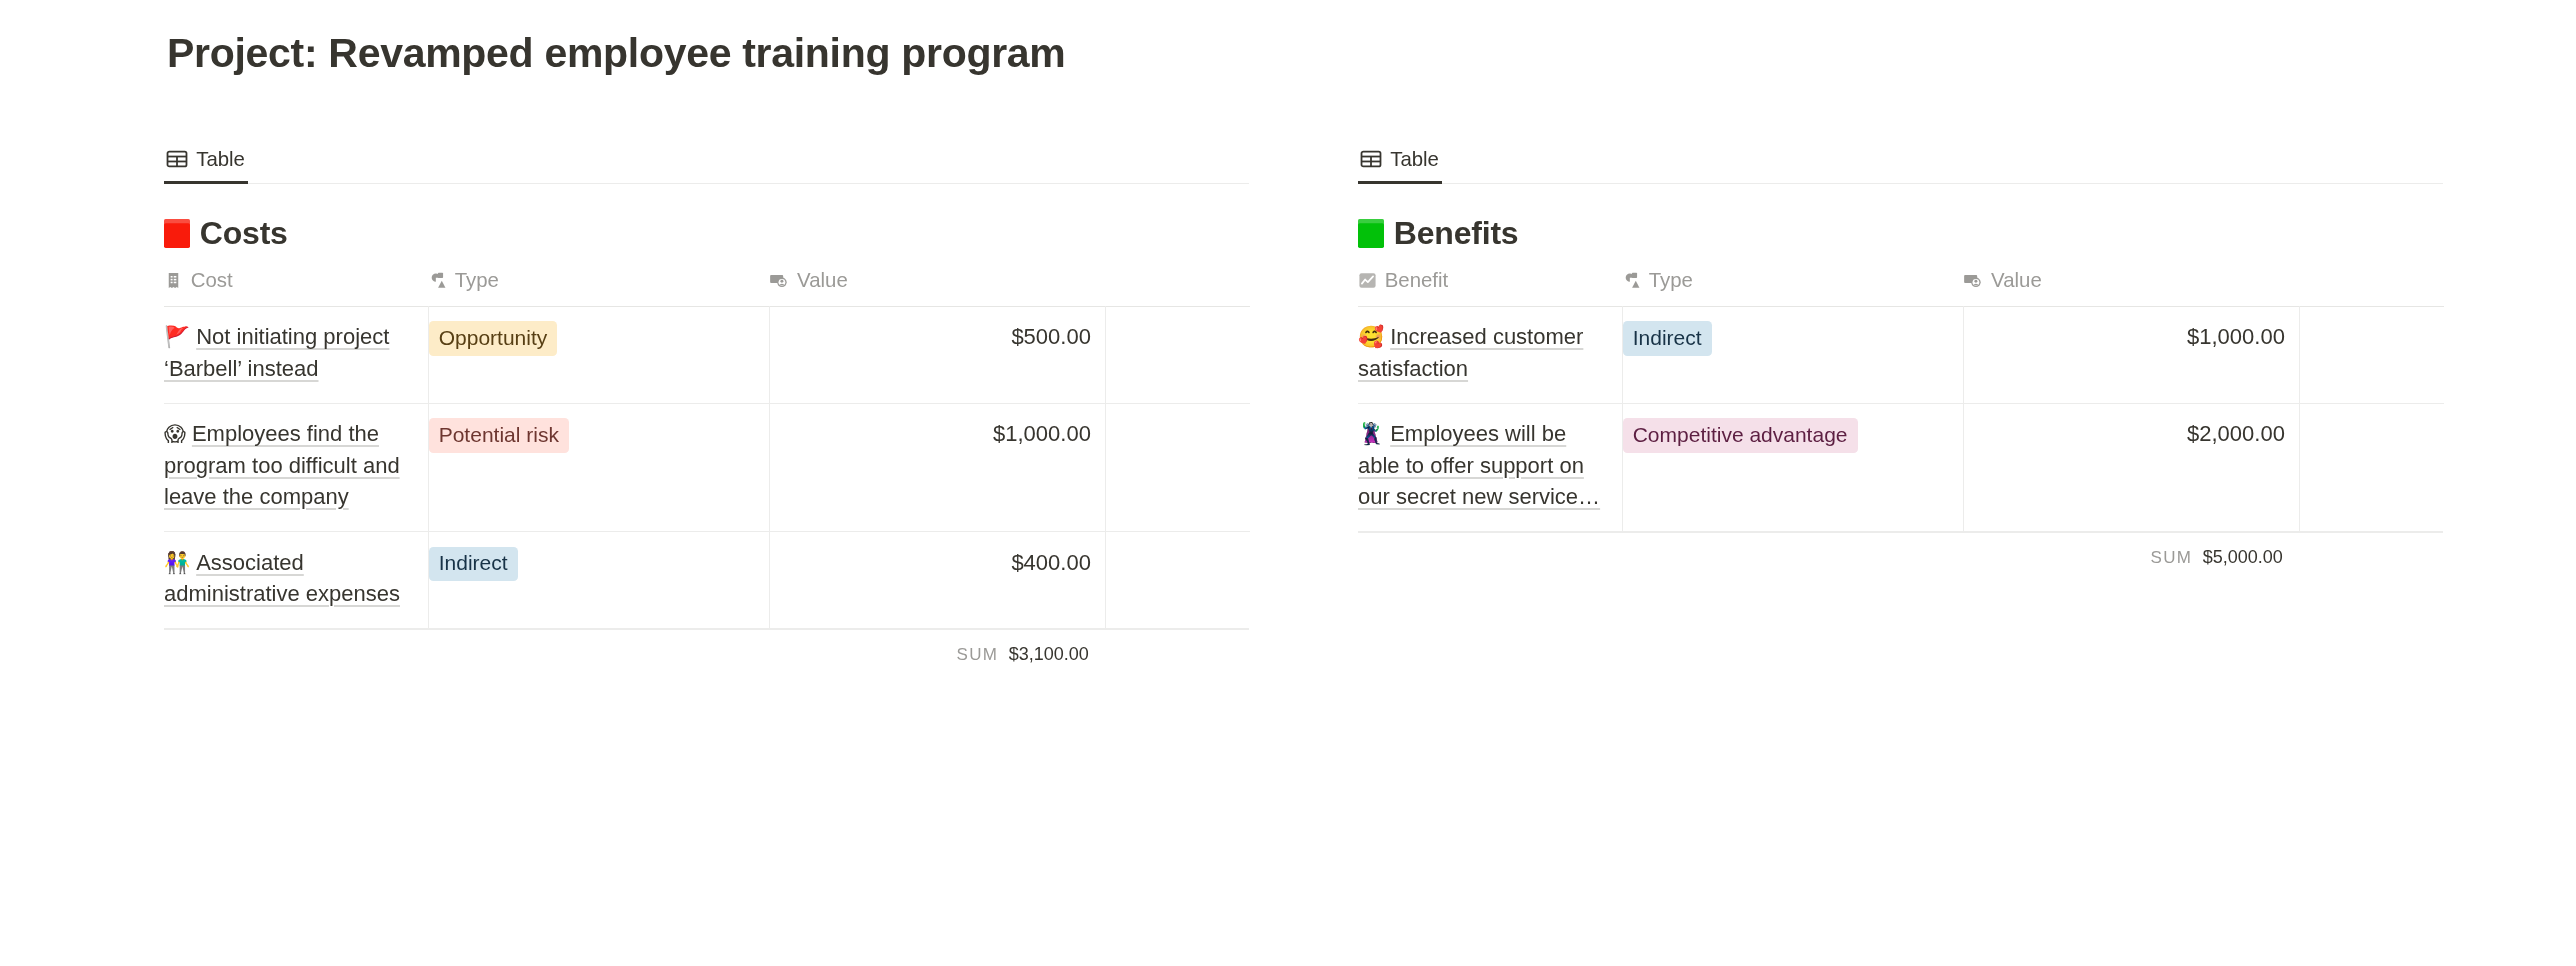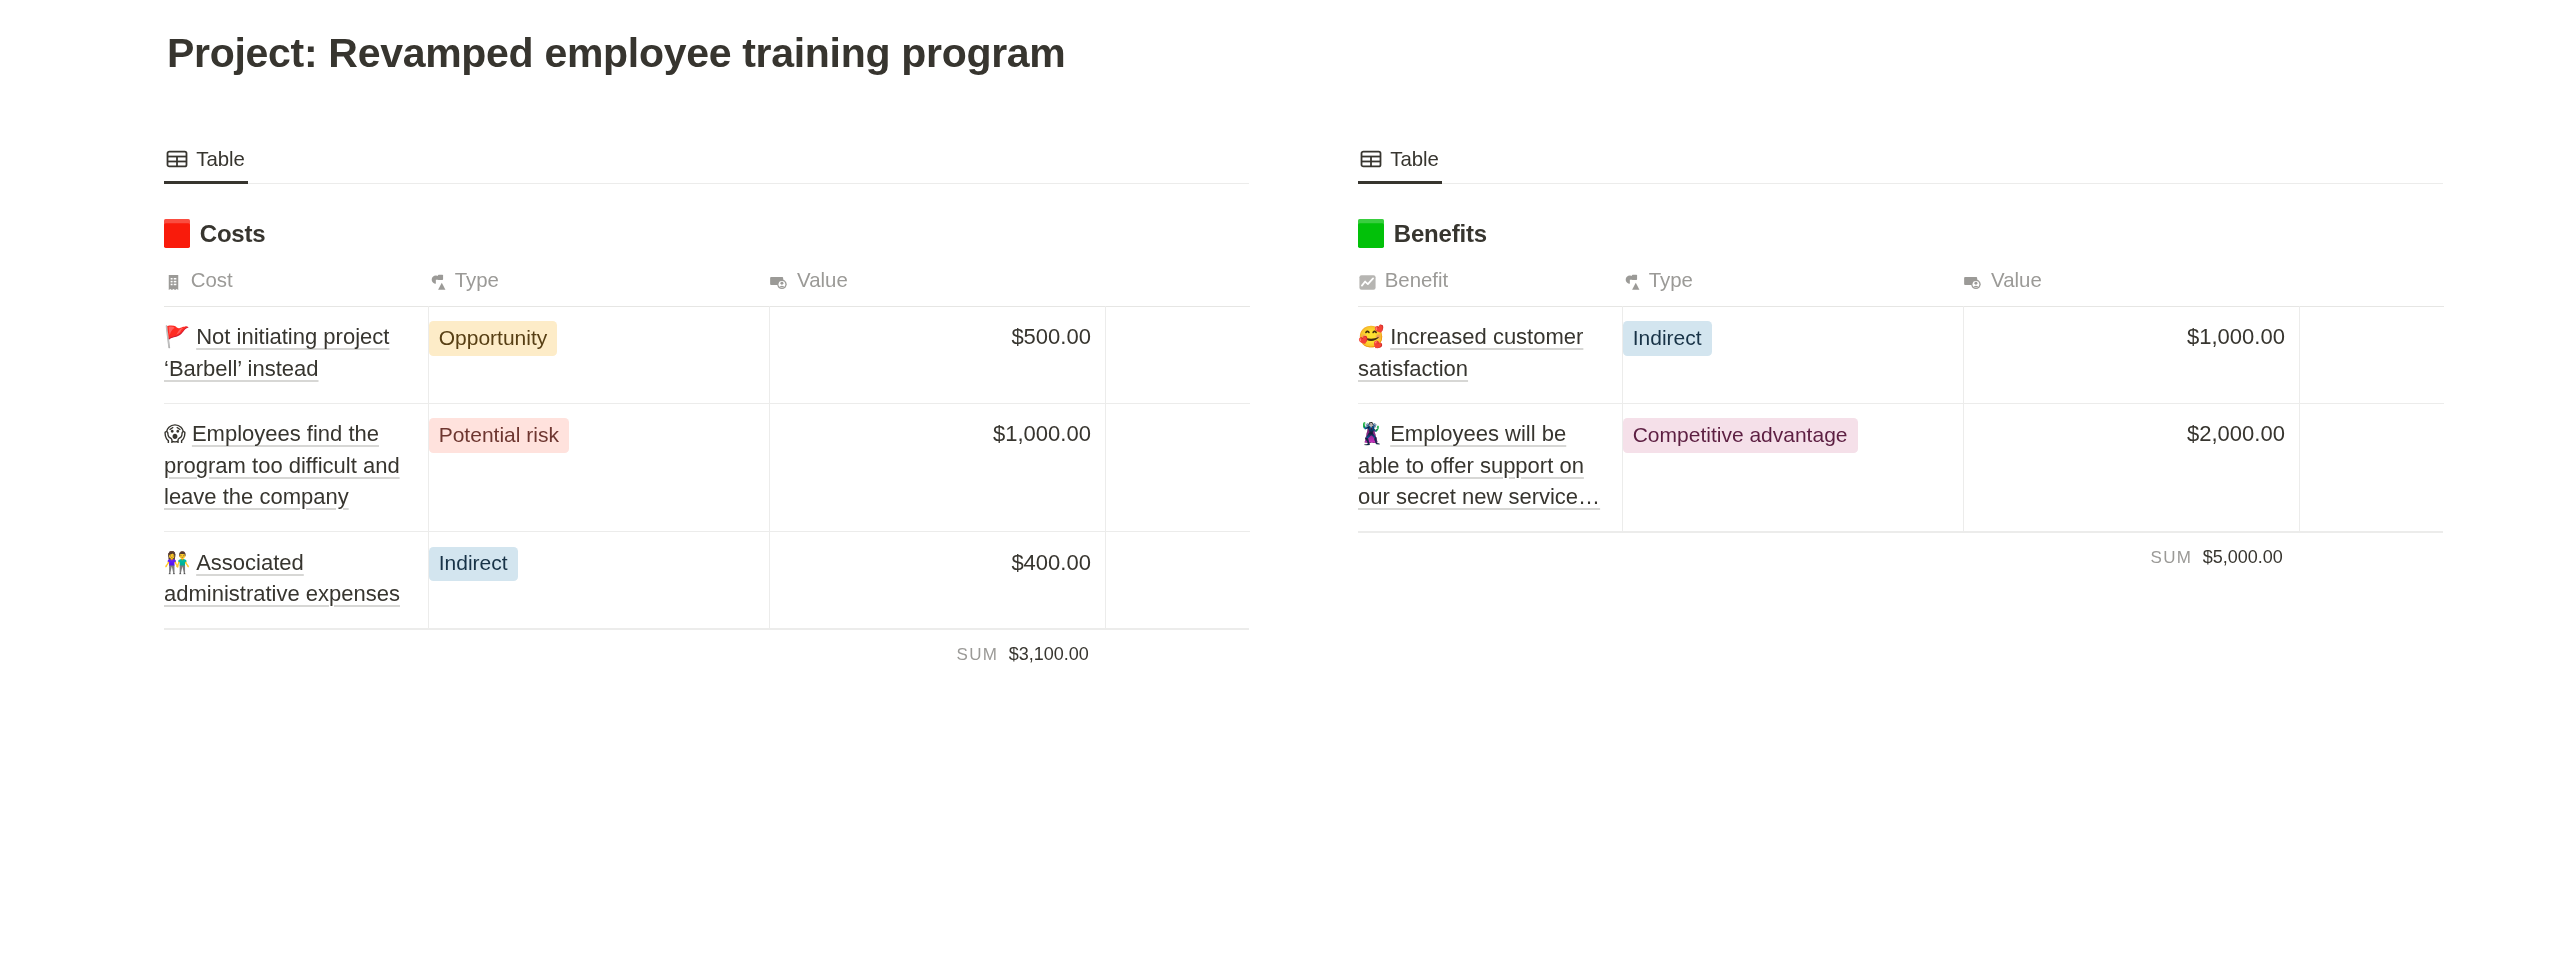--- a/index.html
+++ b/index.html
@@ -69,21 +69,21 @@
     align-items: center;
     gap: 10.2px;
     margin-top: 29px;
     margin-bottom: 15.3px;
     height: 41px;
   }
   .sq { width: 25.6px; height: 29px; border-radius: 1.7px; display: inline-block; }
   .sq.red   { background: #f91b0b; box-shadow: inset 0 4.3px 0 rgba(255,255,255,0.22); }
   .sq.green { background: #02c109; box-shadow: inset 0 4.3px 0 rgba(255,255,255,0.22); }
   .db-title-text {
-    font-size: 24px;
+    font-size: 32px;
     font-weight: 700;
     letter-spacing: -0.2px;
     color: #37352f;
   }
 
   
   table.db {
     width: 100%;
     border-collapse: collapse;
     table-layout: fixed;
@@ -94,21 +94,21 @@
   table.db col.c-blank { width: 145px; }
 
   table.db th {
     text-align: left;
     font-weight: 400;
     font-size: 20.4px;
     color: #9b9a97;
     padding: 0 0 13.6px 0;
     vertical-align: bottom;
   }
-  .th-inner { display: flex; align-items: flex-end; gap: 7.7px; }
+  .th-inner { display: flex; align-items: center; gap: 7.7px; }
 
   table.db tbody tr { border-top: 1.7px solid #ececeb; }
   table.db tbody tr:first-child { border-top: 1.7px solid #e6e6e4; }
 
   table.db td {
     padding: 14.5px 13.6px 19px 0;
     vertical-align: top;
     font-size: 22px;
     line-height: 1.42;
     border-right: 1.7px solid #ececeb;

